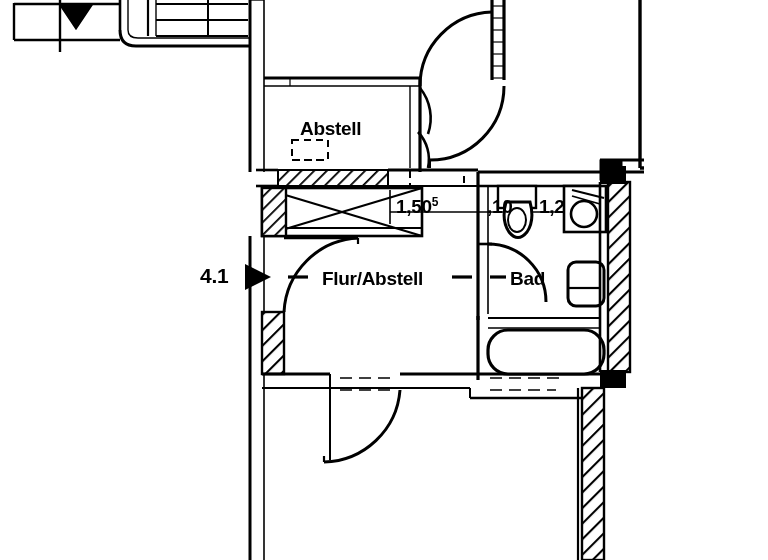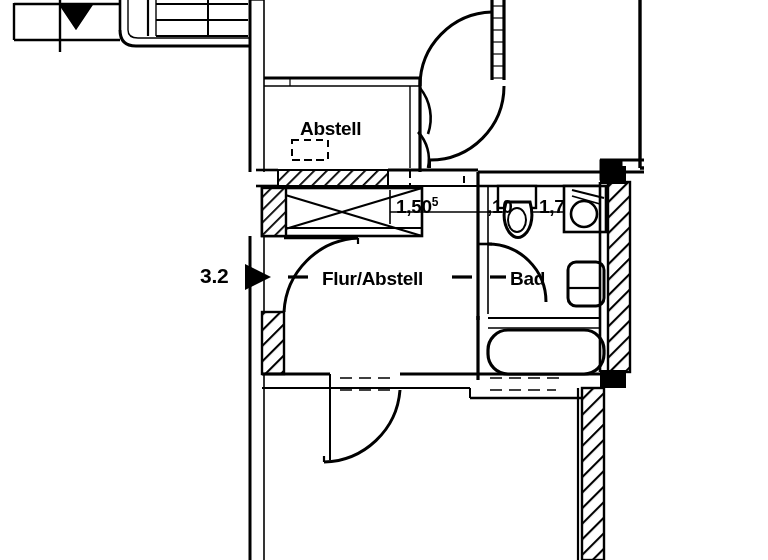--- a/index.html
+++ b/index.html
@@ -276,17 +276,17 @@
   <div class="lbl room-label" style="left:322px;top:268px;">Flur/Abstell</div>
 
   <div class="lbl room-label" style="left:510px;top:268px;text-align:right;">Bad</div>
 
   <div class="lbl dim-label" style="left:396px;top:195px;">
     <span>1,50</span><span class="dim-sup">5</span>
   </div>
 
   <div class="lbl dim-label" style="left:487px;top:196px;">,10</div>
 
-  <div class="lbl dim-label" style="left:539px;top:196px;">1,7</div>
-
-  <div class="lbl marker-label" style="left:200px;top:264px;">3.2</div>
+  <div class="lbl dim-label" style="left:539px;top:196px;">1,2</div>
+
+  <div class="lbl marker-label" style="left:200px;top:264px;">4.1</div>
 
 </div>
 
 </body></html>

